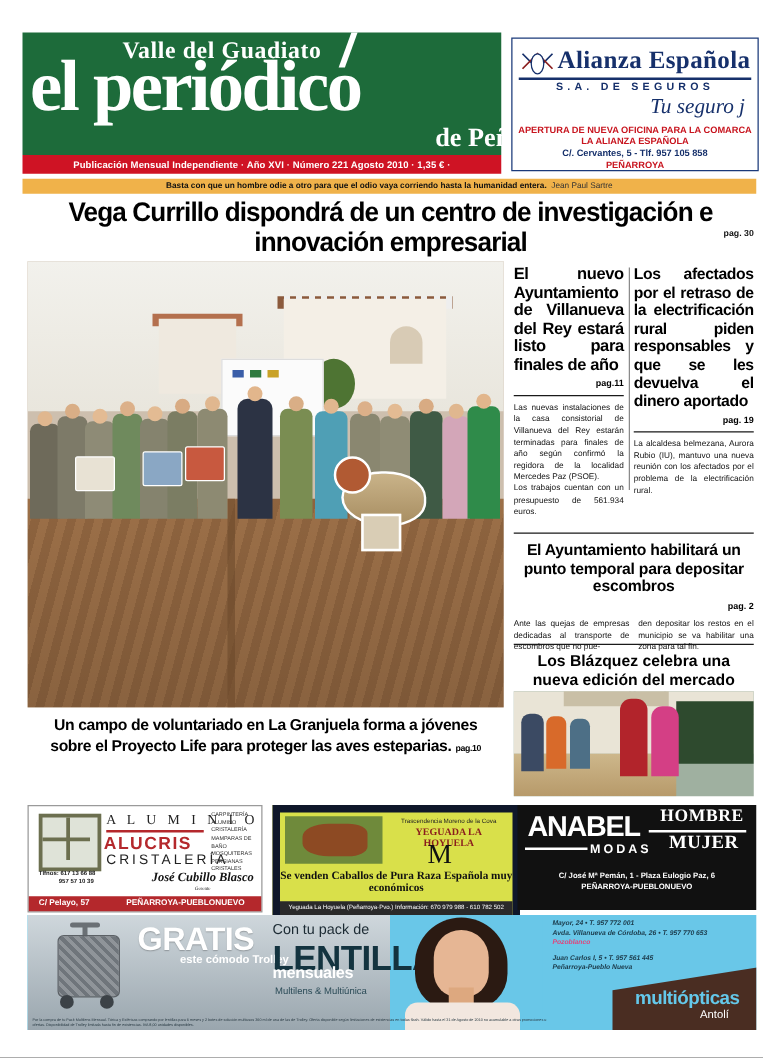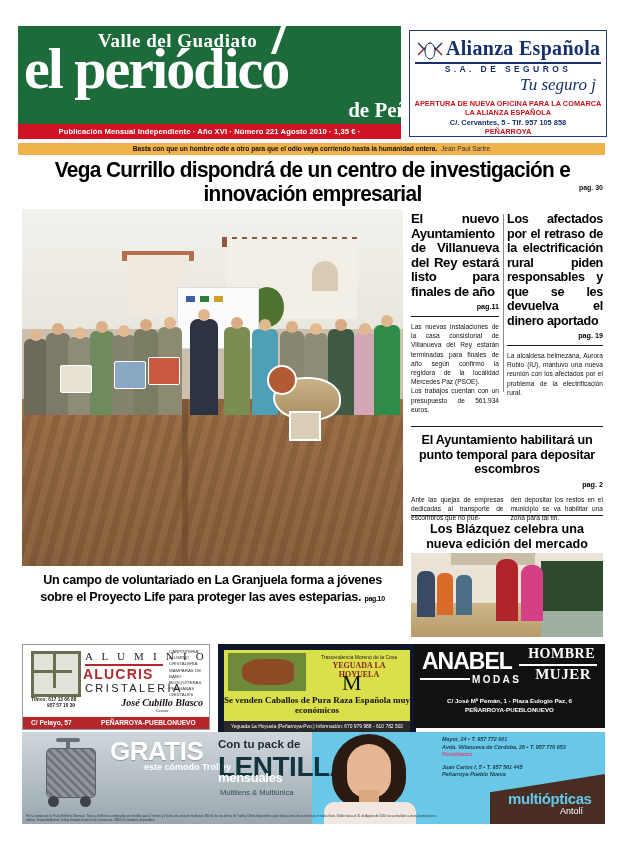--- a/index.html
+++ b/index.html
@@ -170,21 +170,21 @@
     background:linear-gradient(180deg,#cfd7dc,#9aa6ae);}
   .bn-troll{position:absolute;left:18px;top:8px;width:60px;height:66px;}
   .bn-bag{position:absolute;left:6px;top:8px;width:48px;height:48px;border-radius:5px;
     background:repeating-linear-gradient(45deg,#8f9499 0 3px,#6f757b 3px 6px);border:1px solid #5c6166;}
   .bn-hand{position:absolute;left:26px;top:0;width:4px;height:10px;background:#6a7075;}
   .bn-handt{position:absolute;left:16px;top:-2px;width:24px;height:4px;background:#6a7075;border-radius:2px;}
   .bn-wh{position:absolute;top:56px;width:11px;height:11px;border-radius:50%;background:#3c4247;}
   .bn-gratis{position:absolute;left:88px;top:4px;font-weight:bold;font-size:26px;color:#ffffff;
     letter-spacing:-.5px;text-shadow:0 1px 1px rgba(0,0,0,.25);}
   .bn-com{position:absolute;left:122px;top:30px;font-size:9px;font-weight:bold;color:#ffffff;}
-  .bn-pack{position:absolute;left:196px;top:6px;font-weight:bold;font-size:11.5px;color:#1c2a33;}
+  .bn-pack{position:absolute;left:196px;top:6px;font-weight:normal;font-size:11.5px;color:#1c2a33;}
   .bn-lent{position:absolute;left:196px;top:19px;font-weight:bold;font-size:28px;color:#13333f;letter-spacing:-.5px;}
   .bn-mens{position:absolute;left:196px;top:38px;font-weight:bold;font-size:13px;color:#ffffff;letter-spacing:-.3px;}
   .bn-multi{position:absolute;left:198px;top:56px;font-size:7.6px;color:#2b4b57;}
   .bn-model{position:absolute;left:292px;top:0;width:120px;height:92px;overflow:hidden;}
   .md-hair{position:absolute;left:18px;top:2px;width:74px;height:74px;border-radius:38px 38px 30px 30px;background:#2b1a12;}
   .md-face{position:absolute;left:33px;top:12px;width:44px;height:54px;border-radius:22px 22px 20px 20px;background:#e6b694;}
   .md-neck{position:absolute;left:45px;top:58px;width:20px;height:16px;background:#dda87f;}
   .md-body{position:absolute;left:10px;top:70px;width:92px;height:22px;background:#f2e7df;border-radius:10px 10px 0 0;}
   .bn-right{position:absolute;left:412px;top:0;width:171px;height:79px;background:#69c7e8;}
   .bn-addr{position:absolute;left:8px;top:4px;font-size:5.4px;line-height:7.6px;color:#1b3a4a;

